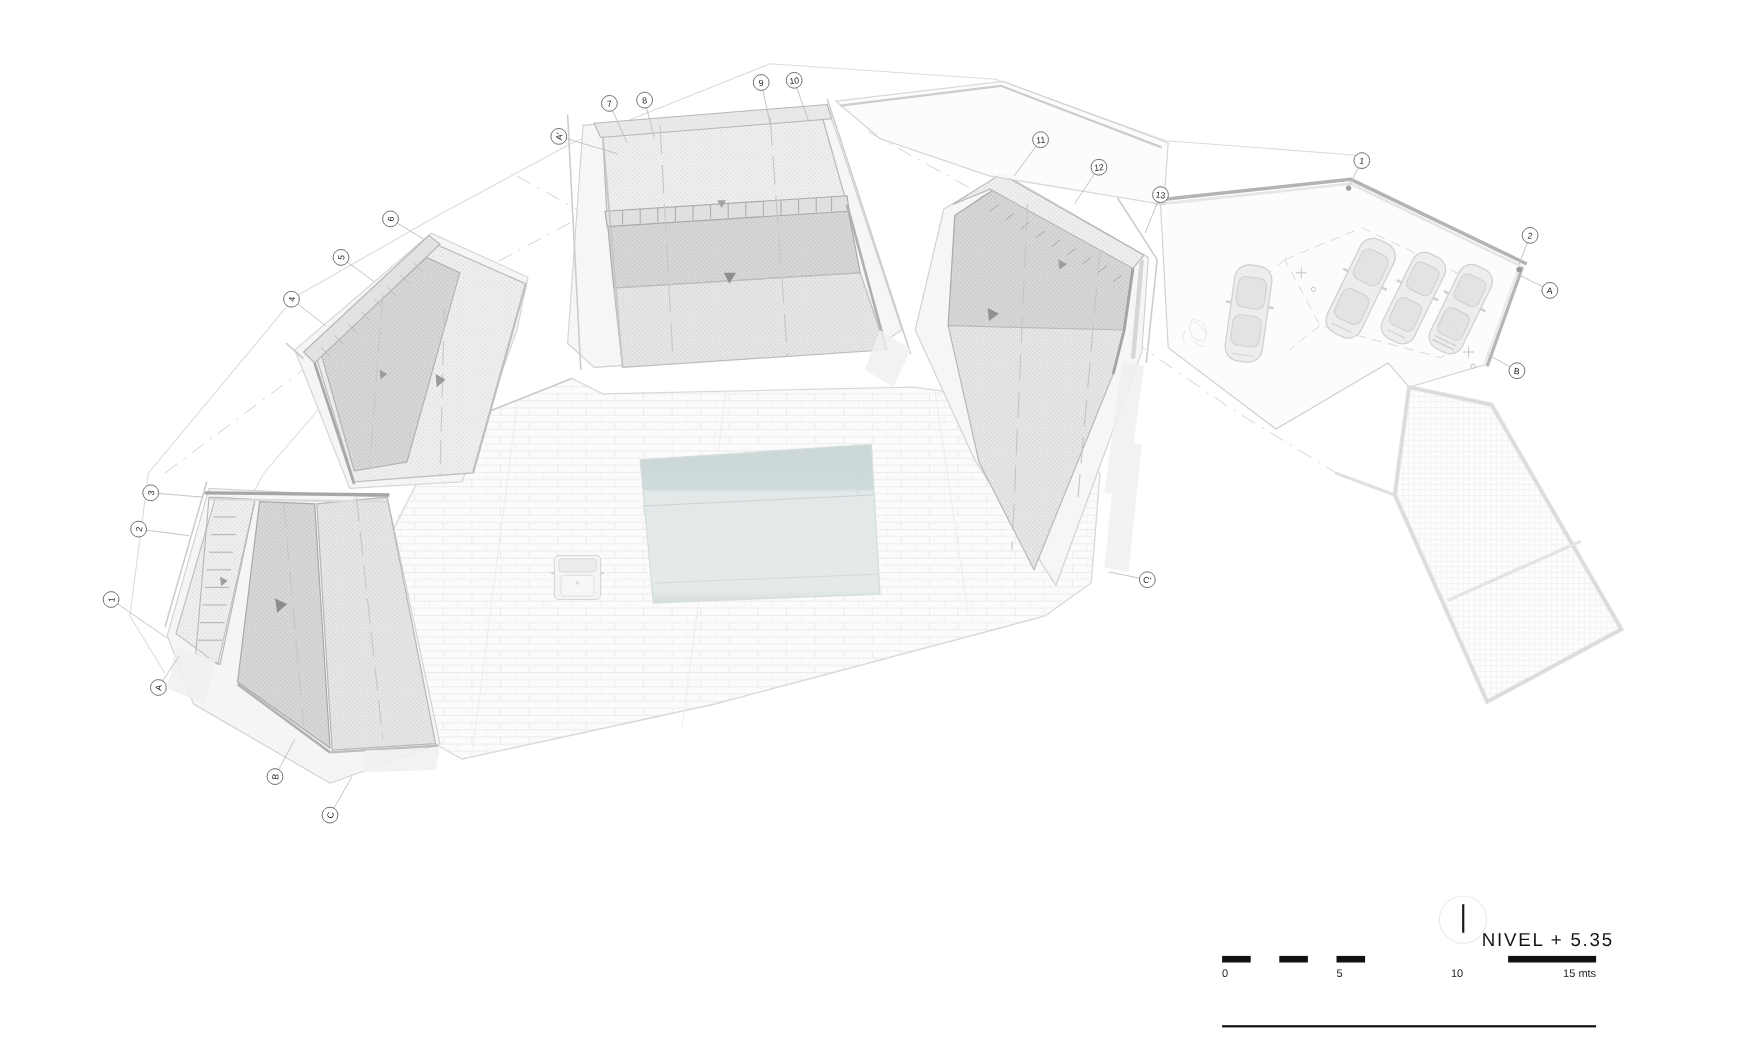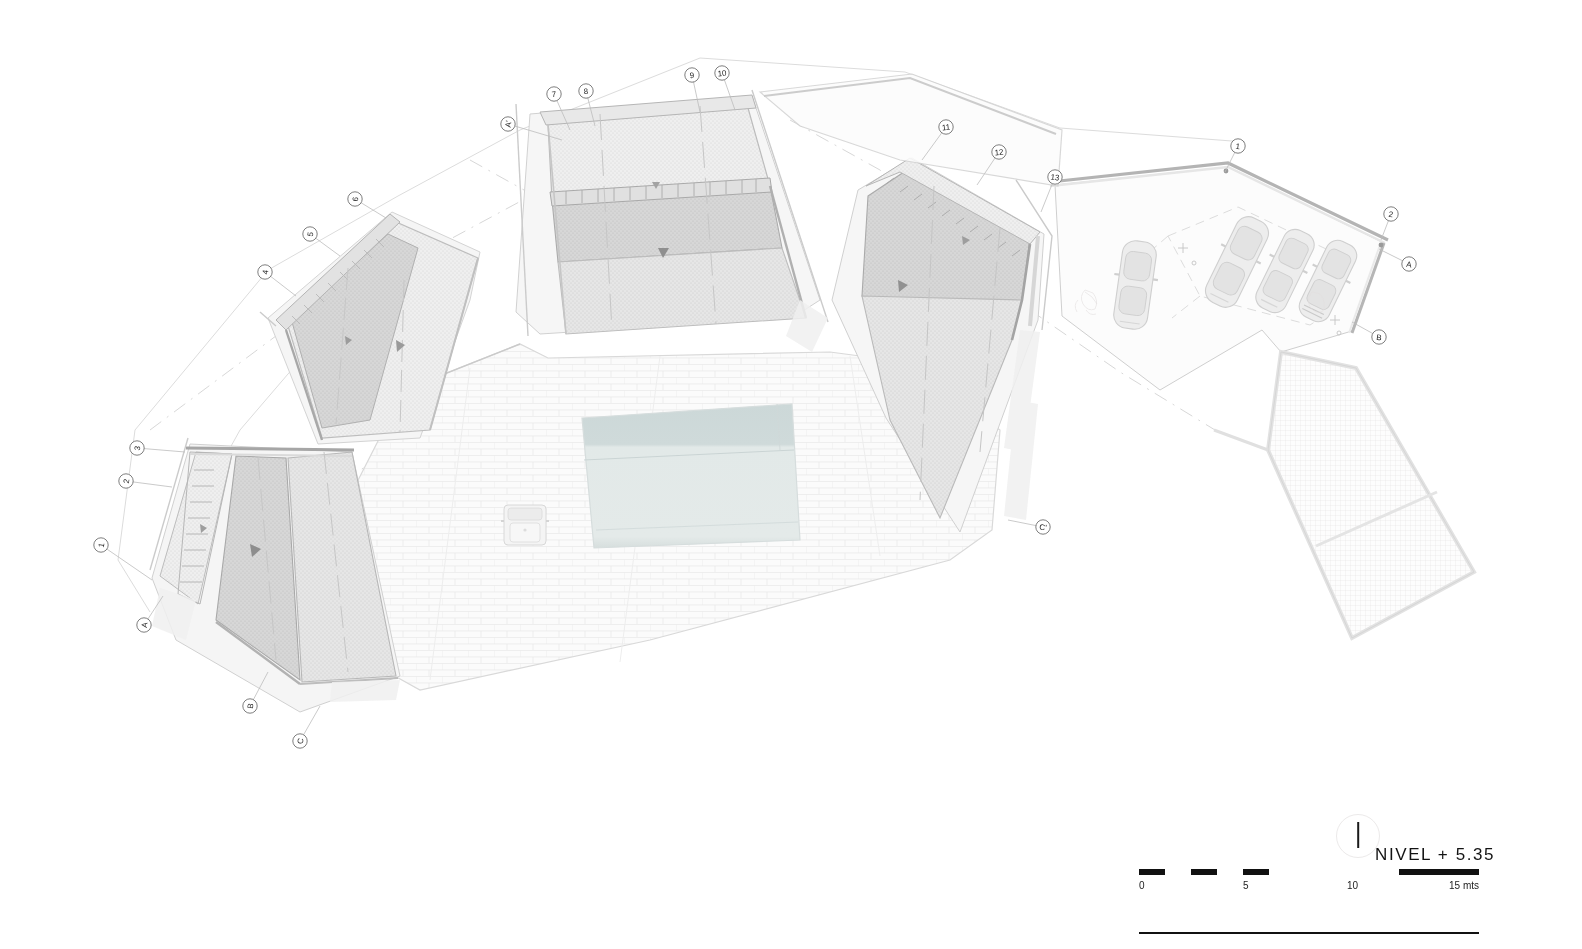--- a/index.html
+++ b/index.html
@@ -6,21 +6,21 @@
   html,body{margin:0;padding:0;background:#ffffff;}
   body{
     width:1582px;height:949px;overflow:hidden;position:relative;
     font-family:"Liberation Sans", sans-serif;
   }
   #stage{position:absolute;left:0;top:0;width:1582px;height:949px;}
   svg.plan{position:absolute;left:0;top:0;width:1582px;height:949px;display:block;}
 
   
   #legend{
-    position:absolute;left:1139px;top:812px;width:340px;height:80px;
+    position:absolute;left:1111px;top:812px;width:340px;height:80px;
   }
   #north{
     position:absolute;left:197px;top:2px;width:44px;height:44px;
     border:1px solid #eceaea;border-radius:50%;box-sizing:border-box;
   }
   #north .needle{
     position:absolute;left:50%;top:7px;width:1.6px;height:26px;
     background:#1a1a1a;transform:translateX(-50%);
   }
   #levelText{

